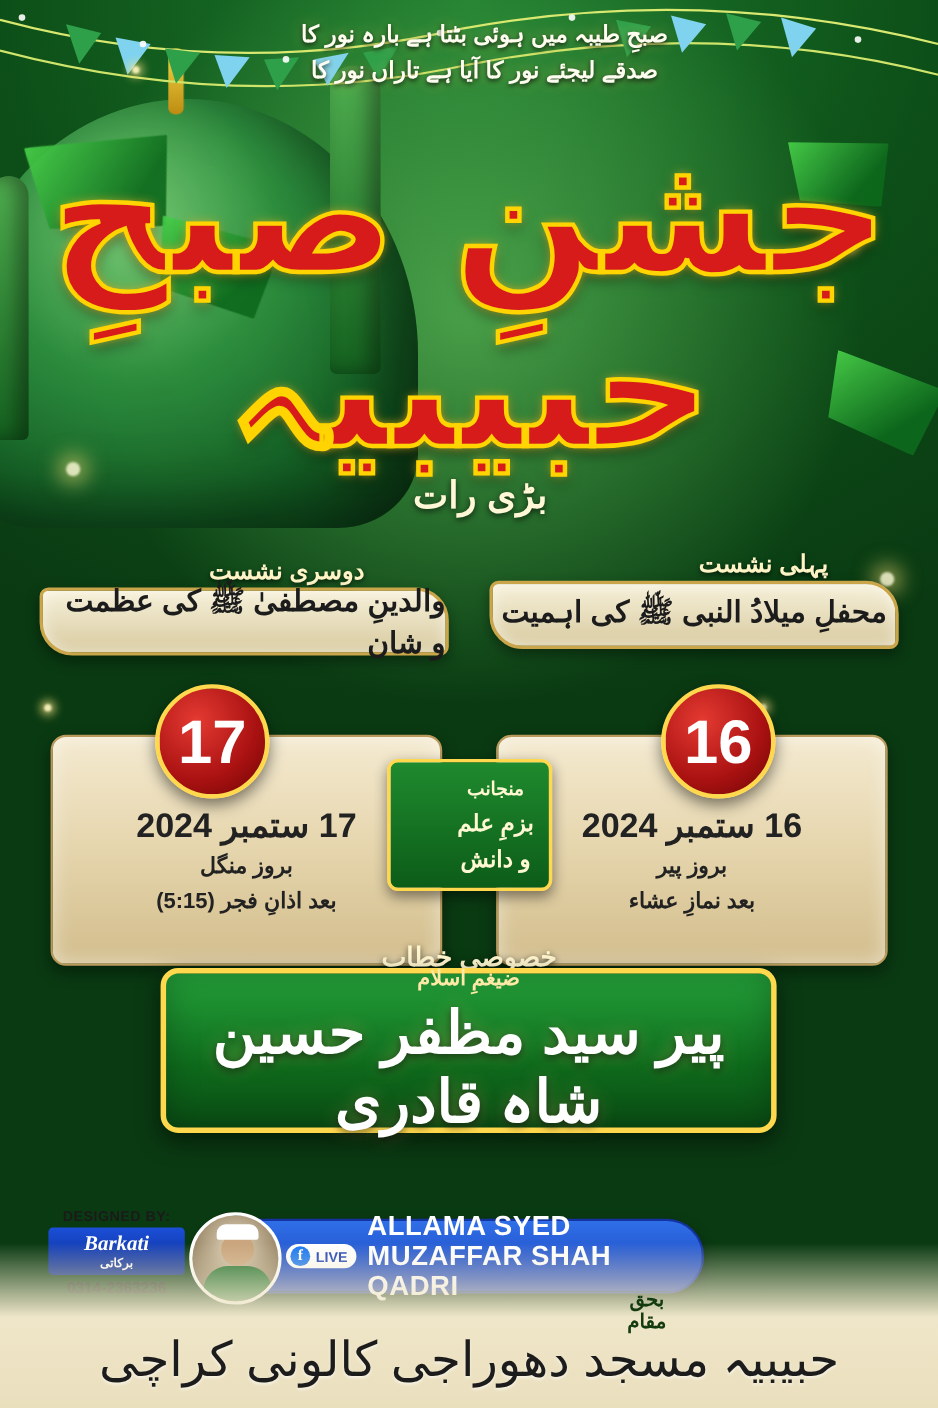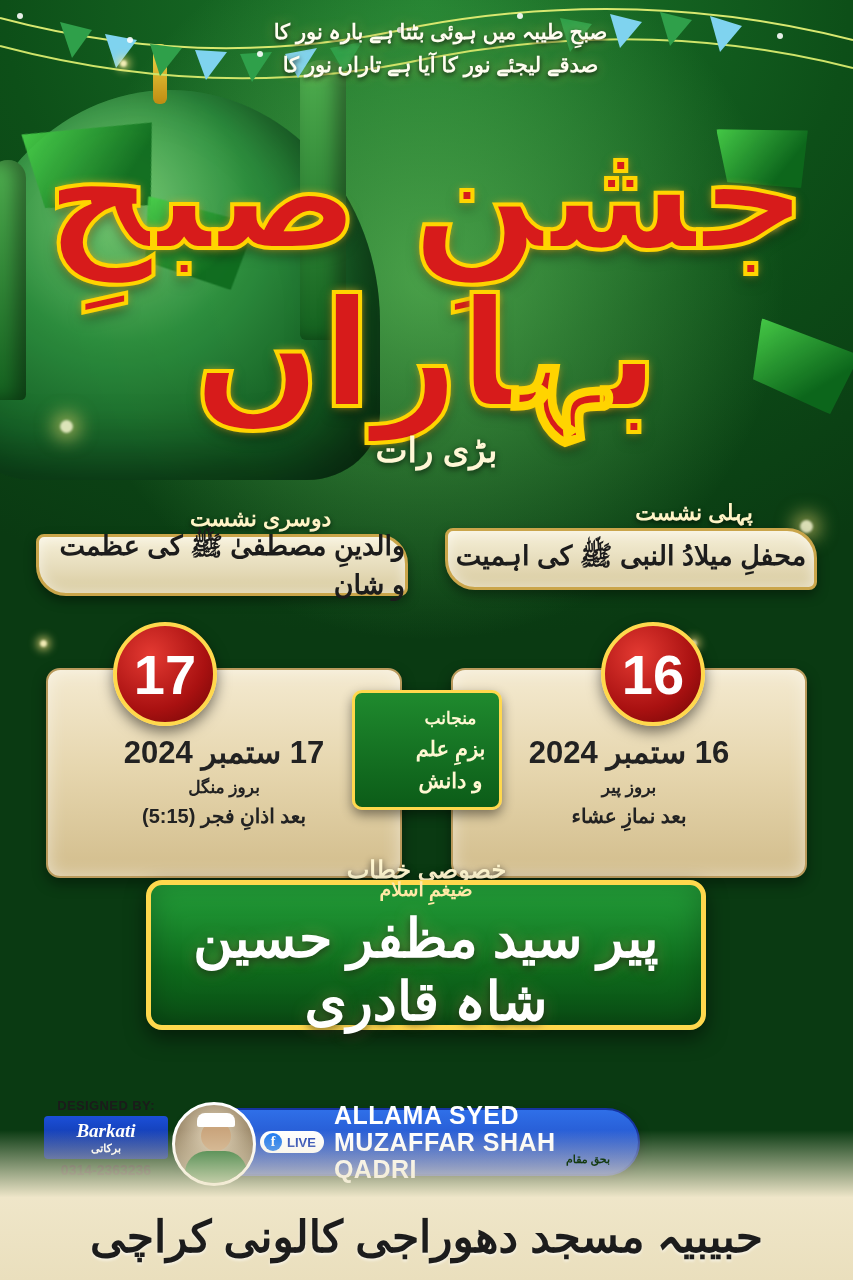--- a/index.html
+++ b/index.html
@@ -119,21 +119,21 @@
     display: flex; align-items: center; justify-content: center;
     box-shadow: 0 6px 14px rgba(0,0,0,0.5);
     z-index: 5;
   }
   .scroll-text {
     position: absolute; inset: 0; direction: rtl; color: #222;
     display: flex; flex-direction: column; align-items: center; justify-content: center;
     gap: 6px; padding: 26px 10px 10px;
   }
   .scroll-date { font-size: 31px; font-weight: bold; }
-  .scroll-day  { font-size: 17px; font-weight: bold; }
+  .scroll-day  { font-size: 20px; font-weight: bold; }
   .scroll-time { font-size: 20px; font-weight: bold; }
 
   .center-chip {
     position: absolute; width: 150px; height: 120px;
     background: linear-gradient(180deg,#1f8a2e,#0c5c18);
     border: 3px solid #ffd84d; border-radius: 10px;
     color: #fff8d2; direction: rtl; text-align: center;
     display: flex; flex-direction: column; align-items: center; justify-content: center; gap: 8px;
     font-weight: bold; box-shadow: 0 5px 12px rgba(0,0,0,0.45);
   }
@@ -199,27 +199,26 @@
     font-family: "Liberation Serif", serif; font-weight: bold; font-size: 14px;
     display: flex; align-items: center; justify-content: center;
   }
   .live-names { color: #fff; font-size: 25px; font-weight: bold; line-height: 1.08; letter-spacing: 0.5px; }
 
   
   .footer {
     position: absolute; left: 0; bottom: 18px; width: 853px; text-align: center; direction: rtl;
   }
   .footer .venue {
-    font-size: 44px; font-weight: bold; color: #1c1c1c;
+    font-size: 44px; font-weight: normal; color: #1c1c1c;
     text-shadow: 0 2px 3px rgba(255,255,255,0.6);
-    margin-top: 20px;
   }
   .footer .crest {
     position: absolute; right: 242px; top: -38px; width: 46px; height: 46px;
-    color: #143a10; direction: rtl; font-size: 11px; font-weight: bold; text-align: center; line-height: 1.1;
+    color: #143a10; direction: rtl; font-size: 18px; font-weight: bold; text-align: center; line-height: 1.1;
   }
   .sand {
     position: absolute; left: 0; bottom: 0; width: 853px; height: 150px;
     background: linear-gradient(180deg, rgba(236,226,196,0) 0%, #efe6c9 45%, #eadfbd 100%);
   }
 </style>
 </head>
 <body>
 
 <div id="poster">
@@ -266,21 +265,21 @@
   <div class="bokeh big" style="left:800px;top:520px;"></div>
   <div class="bokeh small" style="left:40px;top:640px;"></div>
   <div class="bokeh small" style="left:690px;top:640px;"></div>
 
   <div class="top-couplet">
     <span>صبحِ طیبہ میں ہوئی بٹتا ہے بارہ نور کا</span>
     <span>صدقے لیجئے نور کا آیا ہے تاراں نور کا</span>
   </div>
 
   <div class="title-wrap">
-    <div class="title-main">جشنِ صبحِ بہاراں</div>
+    <div class="title-main">جشنِ صبحِ حبیبیہ</div>
   </div>
   <div class="title-sub">بڑی رات</div>
 
   <div class="sessions">
     <div class="session-tag" style="right:100px;top:0;margin-left:27px;">پہلی نشست</div>
     <div class="session-box" style="right:36px;top:28px;">محفلِ میلادُ النبی ﷺ کی اہمیت</div>
 
     <div class="session-tag" style="left:190px;top:6px;">دوسری نشست</div>
     <div class="session-box" style="left:36px;top:34px;">والدینِ مصطفیٰ ﷺ کی عظمت و شان</div>
   </div>
@@ -294,21 +293,21 @@
   </div>
   <div class="badge-num" style="right:148px;top:622px;">16</div>
 
   <div class="scroll" style="left:46px;top:668px;">
     <div class="scroll-text">
       <div class="scroll-date">17 ستمبر 2024</div>
       <div class="scroll-day">بروز منگل</div>
       <div class="scroll-time">بعد اذانِ فجر (5:15)</div>
     </div>
   </div>
-  <div class="badge-num" style="left:113px;top:622px;">17</div>
+  <div class="badge-num" style="left:141px;top:622px;">17</div>
 
   <div class="center-chip" style="left:352px;top:690px;padding-left:47px;">
     <div class="l1">منجانب</div>
     <div class="l2">بزمِ علم</div>
     <div class="l2">و دانش</div>
   </div>
 
   <div class="khitab">خصوصی خطاب</div>
   <div class="speaker-panel">
     <div class="speaker-tag">ضیغمِ اسلام</div>

